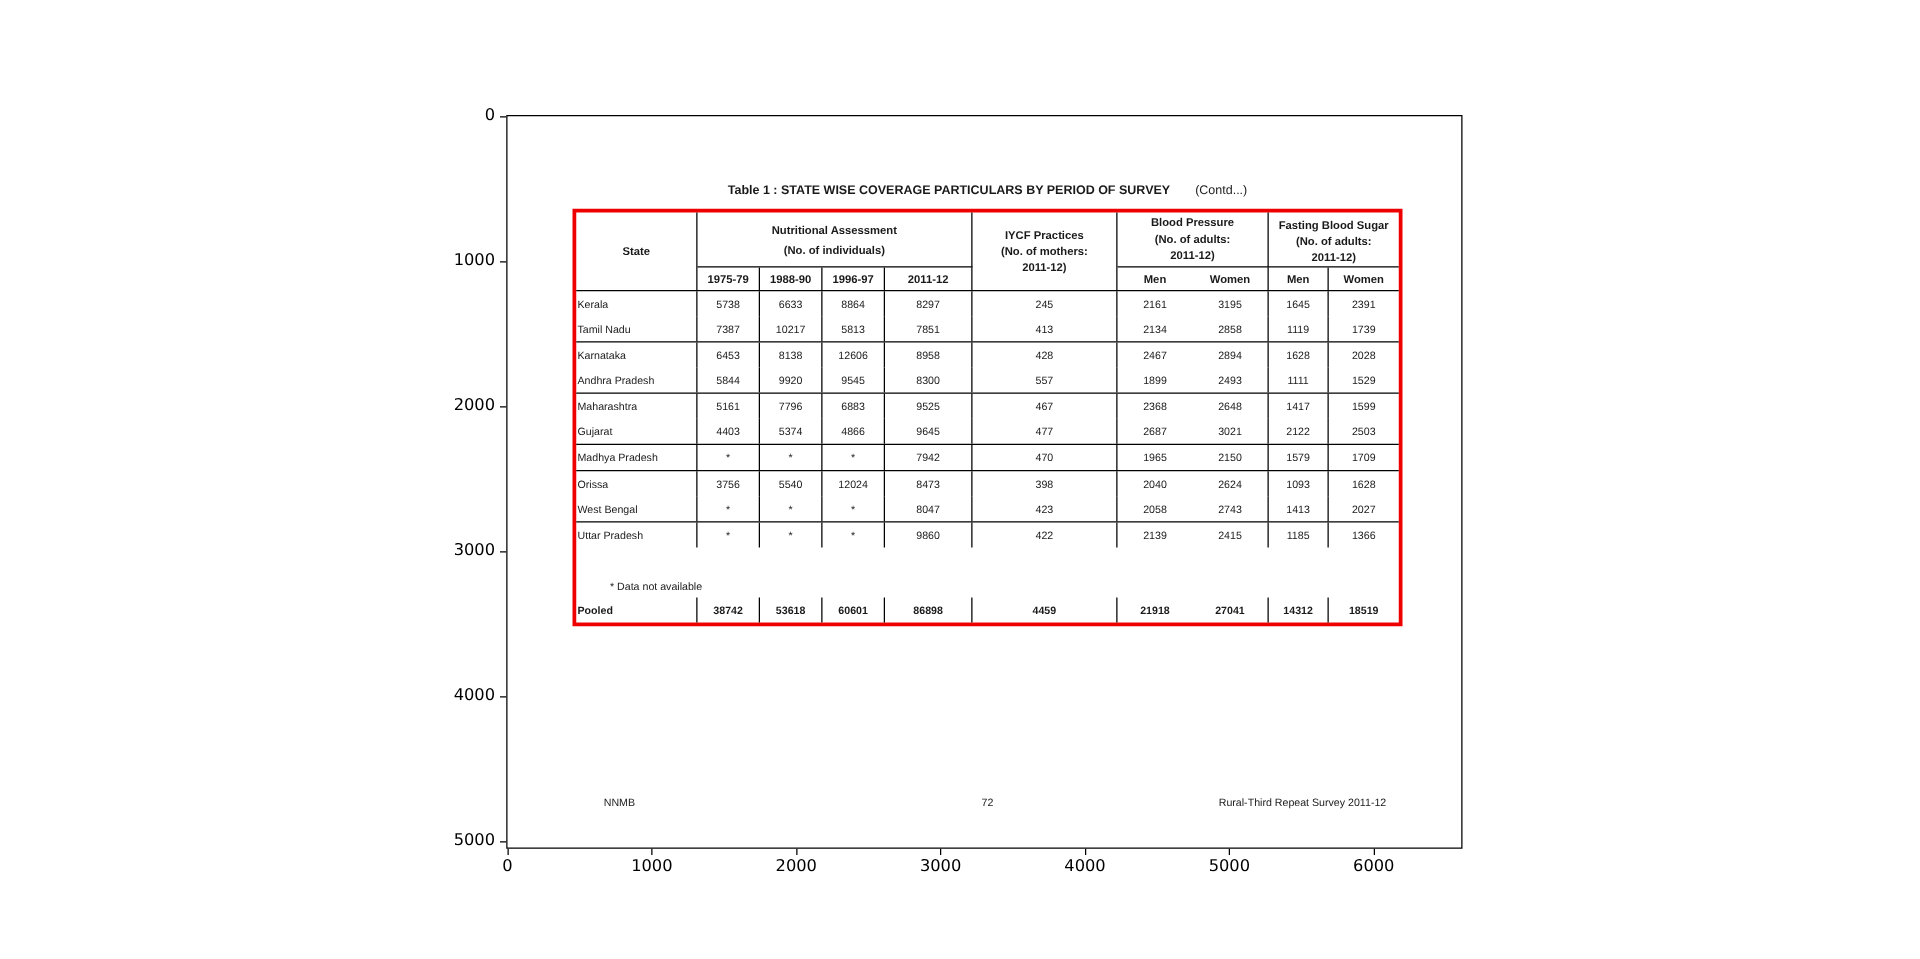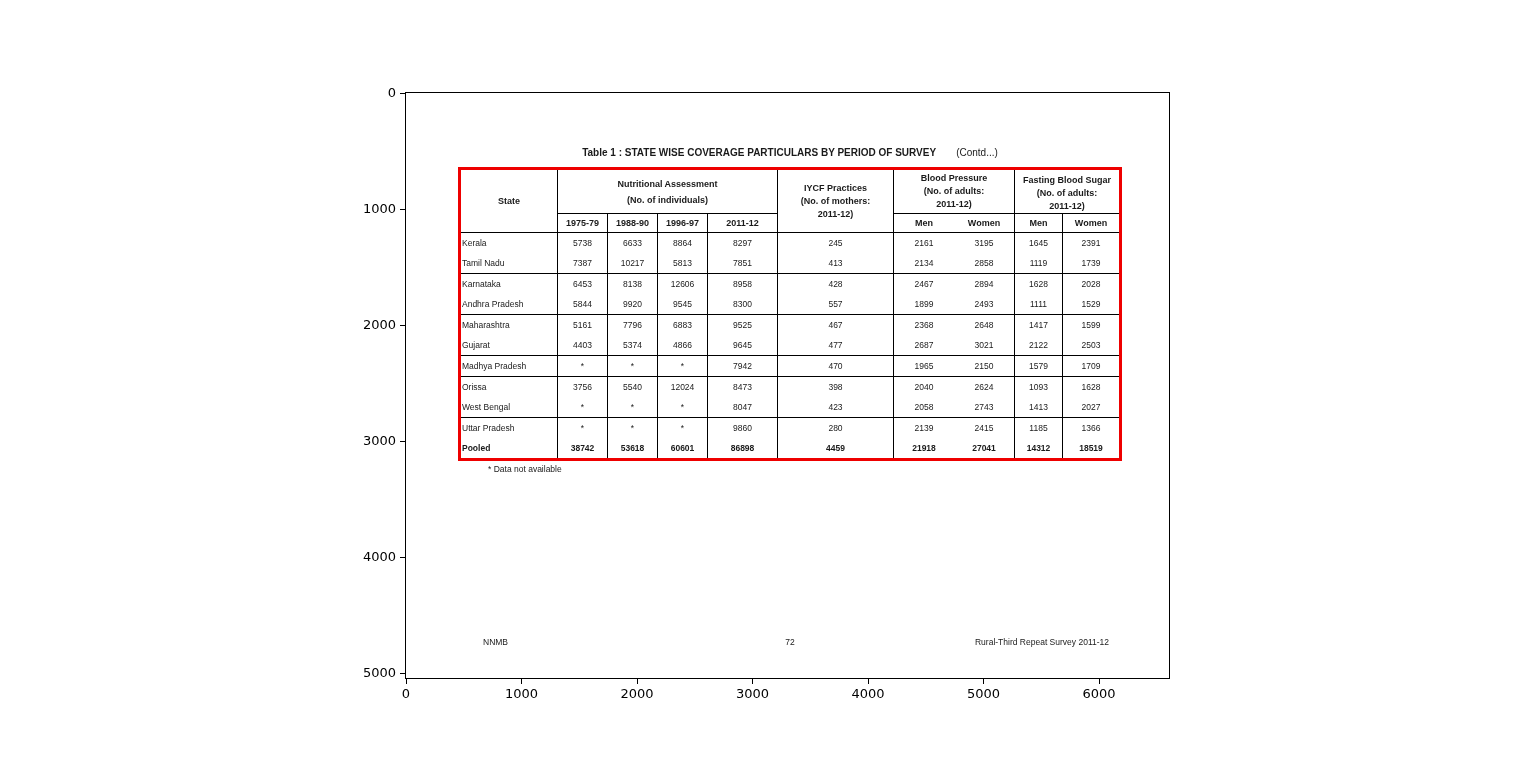--- a/index.html
+++ b/index.html
@@ -31,21 +31,21 @@
   .h-fbs{grid-row:1;grid-column:8/10;border-bottom:1px solid #000;justify-content:flex-end;}
   .ycell{flex-direction:row;border-right:1px solid #000;grid-row:2;}
   .h-bpmw{grid-row:2;grid-column:7;flex-direction:row;border-right:1px solid #000;padding:0;}
   .h-bpmw span{flex:1 1 50%;text-align:center;}
   .h-fbsm{grid-row:2;grid-column:8;flex-direction:row;border-right:1px solid #000;}
   .h-fbsw{grid-row:2;grid-column:9;flex-direction:row;}
   .tgroup{border-bottom:1px solid #000;}
   .tgroup:last-child{border-bottom:none;}
   .trow{display:grid;grid-template-columns:97px 50px 50px 50px 70px 116px 121px 48px 56px;
         height:20px;font-size:8.5px;}
-  .trow.bold{font-weight:bold;}
+  .trow.bold{font-weight:bold;margin-top:40px;}
   .c{display:flex;align-items:center;justify-content:center;border-right:1px solid #000;
      box-sizing:border-box;}
   .c.state{justify-content:flex-start;padding-left:1px;}
   .c.bp{padding:0;}
   .c.bp .half{flex:1 1 50%;text-align:center;}
   .c.last{border-right:none;}
   .scan-footnote{position:absolute;left:82px;top:371px;font-size:8.5px;}
   .scan-footer{position:absolute;left:0;top:544px;width:763px;font-size:8.5px;}
   .scan-footer .fl{position:absolute;left:77px;top:0;}
   .scan-footer .fc{position:absolute;left:0;width:768px;text-align:center;top:0;}
@@ -231,21 +231,21 @@
               <div class="c last">2027</div>
             </div>
           </div>
           <div class="tgroup">
             <div class="trow">
               <div class="c state">Uttar Pradesh</div>
               <div class="c">*</div>
               <div class="c">*</div>
               <div class="c">*</div>
               <div class="c">9860</div>
-              <div class="c">280</div>
+              <div class="c">422</div>
               <div class="c bp">
                 <span class="half">2139</span>
                 <span class="half">2415</span>
               </div>
               <div class="c">1185</div>
               <div class="c last">1366</div>
             </div>
             <div class="trow bold">
               <div class="c state">Pooled</div>
               <div class="c">38742</div>

